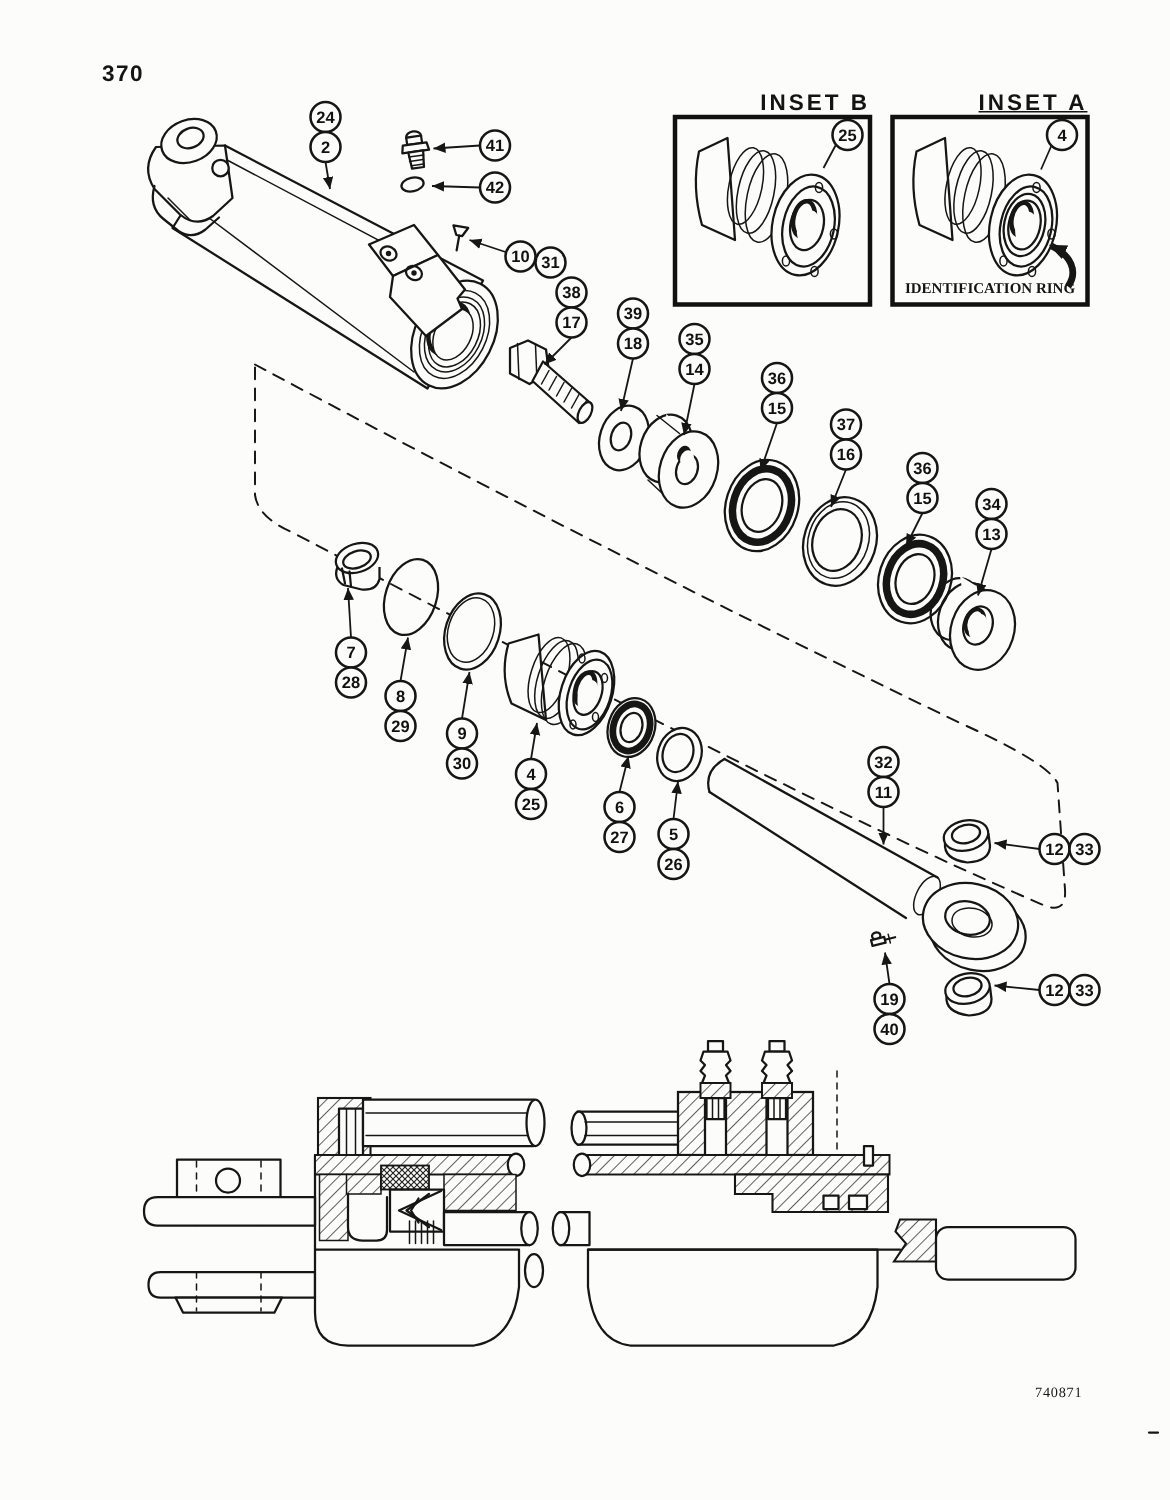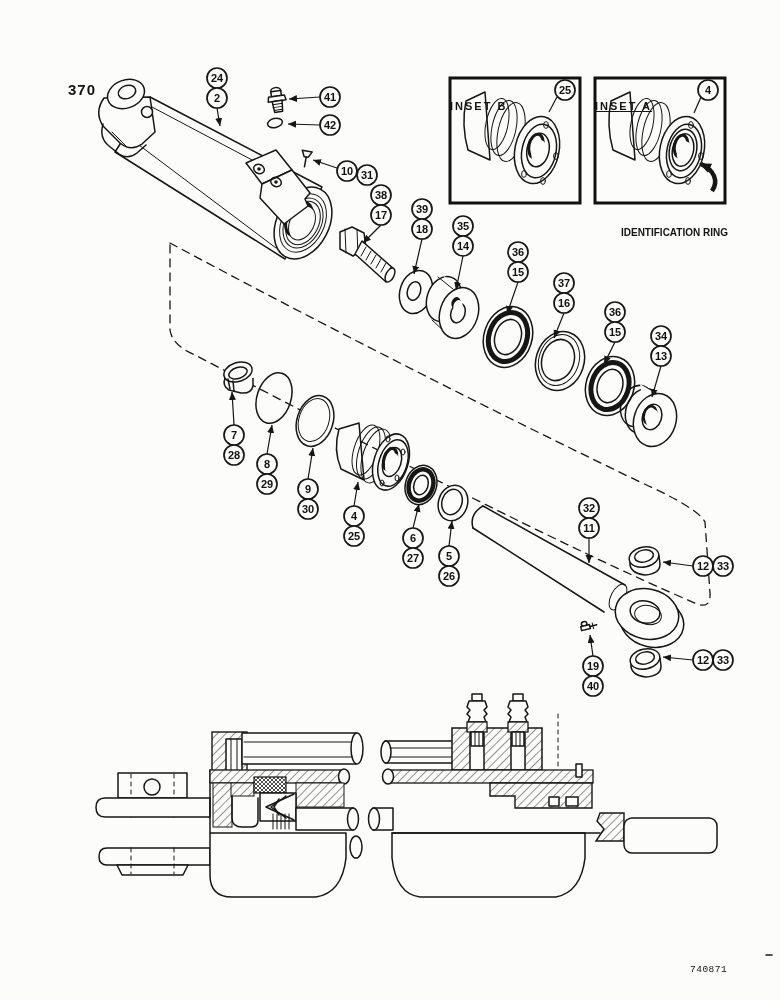--- a/index.html
+++ b/index.html
@@ -1,24 +1,24 @@
 <!DOCTYPE html>
 <html><head>
 <meta charset="utf-8">
 <style>
   html,body{margin:0;padding:0;background:#e8e8e6;}
   .page{position:relative;width:780px;height:1000px;background:#fcfcfa;overflow:hidden;
         font-family:"Liberation Sans",sans-serif;color:#141414;}
   .page svg{position:absolute;left:0;top:0;}
-  .txt{position:absolute;white-space:nowrap;margin-top:40px;}
+  .txt{position:absolute;white-space:nowrap;}
   .page-number{left:68px;top:41px;font-size:15px;font-weight:bold;letter-spacing:1px;}
-  .inset-title{top:60px;width:130px;text-align:left;font-size:11px;font-weight:bold;letter-spacing:2px;}
+  .inset-title{top:60px;width:130px;text-align:right;font-size:15px;font-weight:bold;letter-spacing:2px;}
   .inset-title.b{left:450px;} .inset-title.a{left:595px;text-decoration:underline;}
-  .id-ring-note{left:592px;top:187px;width:136px;text-align:right;font-size:10px;font-weight:bold;letter-spacing:0px;}
-  .doc-code{left:690px;top:924px;font-family:Liberation Mono, monospace;font-size:9.5px;letter-spacing:0.5px;}
+  .id-ring-note{left:592px;top:187px;width:136px;text-align:center;font-size:10px;font-weight:bold;letter-spacing:0px;font-family:Liberation Serif, serif;}
+  .doc-code{left:690px;top:924px;font-family:Liberation Serif, serif;font-size:9.5px;letter-spacing:0.5px;}
   
   .ink{stroke:#161616;fill:none;stroke-width:1.5;stroke-linecap:round;stroke-linejoin:round;}
   .inkf{stroke:#161616;fill:#fcfcfa;stroke-width:1.5;stroke-linejoin:round;}
   .thin{stroke-width:1;}
   .dash{stroke-dasharray:8 6;stroke-width:1.3;}
   .hdash{stroke-dasharray:4 4;stroke-width:1;}
   .co-circle{fill:#fcfcfa;stroke:#161616;stroke-width:1.7;}
   .co-text{font:bold 11px "Liberation Sans",sans-serif;fill:#111;text-anchor:middle;}
   .leader{stroke:#161616;stroke-width:1.2;fill:none;}
 </style>

